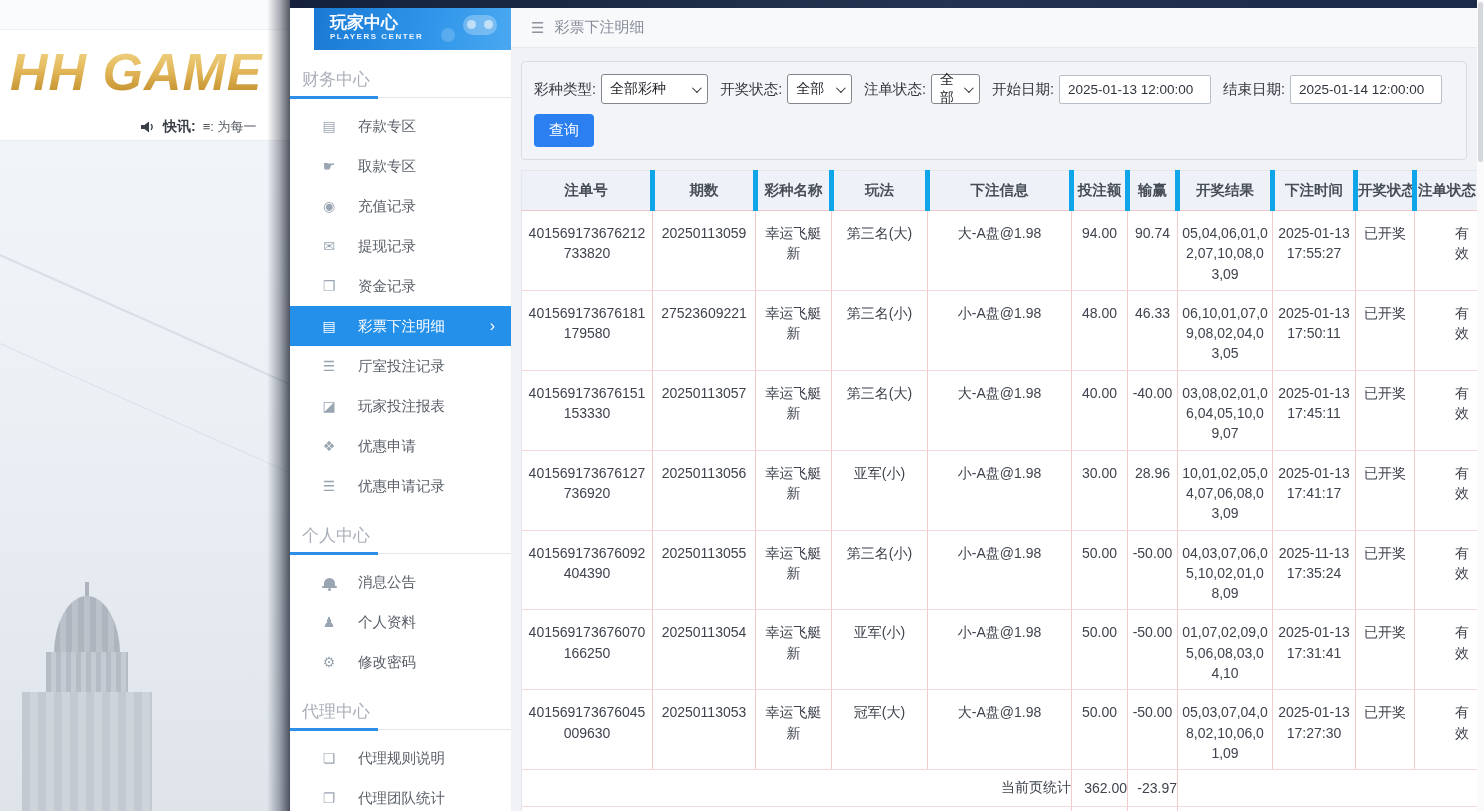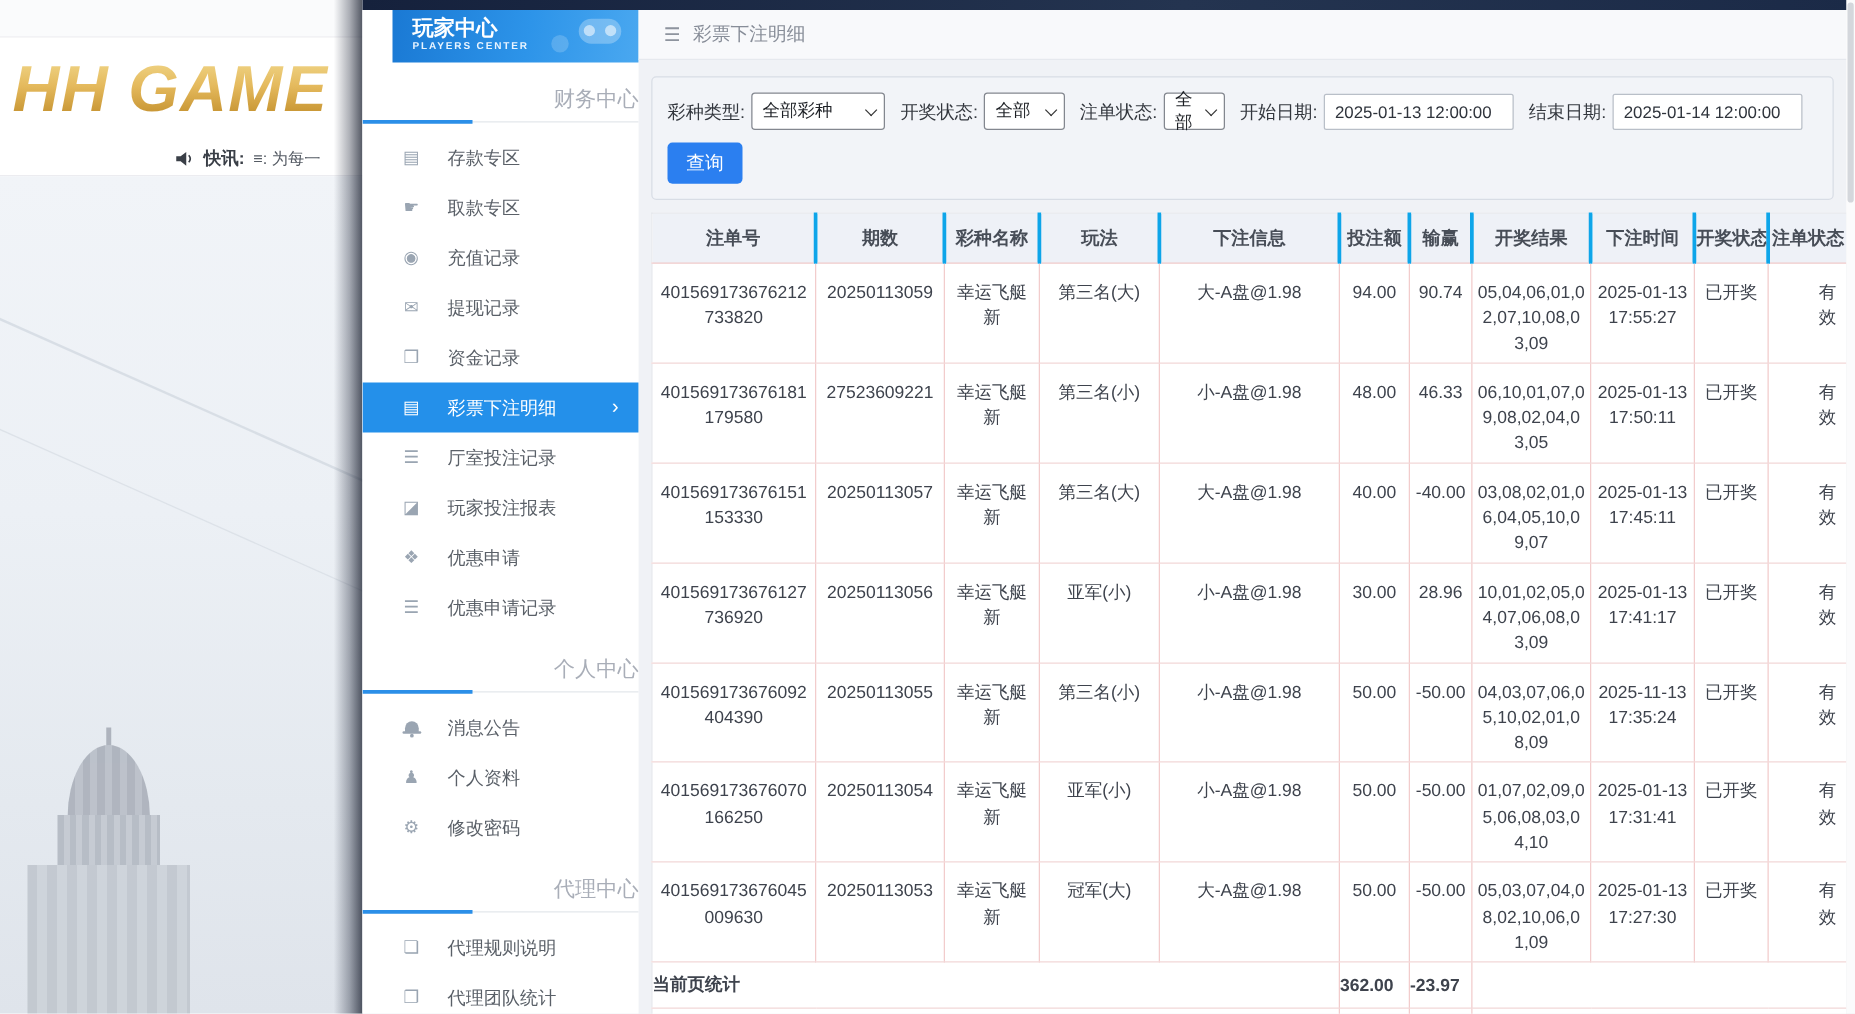--- a/index.html
+++ b/index.html
@@ -47,21 +47,21 @@
   .sidebar { width:221px; flex:none; background:#fff; overflow:hidden; }
   .side-header { position:relative; height:42px; margin-left:24px; padding:5px 0 0 16px; overflow:hidden;
     background:linear-gradient(100deg,#1a79d4 0%,#2d94e9 55%,#4aa8f0 100%); }
   .side-title { color:#fff; font-size:17px; font-weight:700; line-height:19px; }
   .side-subtitle { color:#e8f4ff; font-size:8px; font-weight:700; letter-spacing:1.5px; }
   .pad-deco { position:absolute; right:14px; top:7px; width:34px; height:20px; border-radius:10px; background:rgba(255,255,255,.28); }
   .pad-deco::before, .pad-deco::after { content:""; position:absolute; top:5px; width:9px; height:9px; border-radius:50%; background:rgba(255,255,255,.55); }
   .pad-deco::before { left:4px; } .pad-deco::after { right:4px; }
   .pad-deco2 { position:absolute; right:56px; top:20px; width:14px; height:14px; border-radius:50%; background:rgba(255,255,255,.18); }
   .side-section { margin-top:10px; }
-  .side-sec-title { padding:8px 0 6px 12px; font-size:17px; color:#a9aeb8;text-align:right; }
+  .side-sec-title { padding:8px 0 6px 12px; font-size:17px; color:#a9aeb8; }
   .side-sec-underline { position:relative; height:1px; background:#e4e7ec; margin-bottom:8px; }
   .side-sec-underline::before { content:""; position:absolute; left:0; top:-1px; width:88px; height:3px; background:#2b8fe8; }
   .side-item { position:relative; display:flex; align-items:center; height:40px; padding-left:30px; gap:20px; cursor:pointer; color:#5a6068; }
   .side-item .mi { width:18px; text-align:center; color:#9aa5b2; font-size:14px; font-family:"DejaVu Sans",sans-serif; flex:none; }
   .side-label { font-size:14.5px; }
   .side-item.active { background:#2490ea; color:#fff; }
   .side-item.active .mi { color:#fff; }
   .side-item .chev { position:absolute; right:16px; font-size:16px; color:#fff; }
   .bell-shape { display:inline-block; width:11px; height:9px; background:currentColor; border-radius:6px 6px 1px 1px; position:relative; }
   .bell-shape::before { content:""; position:absolute; left:-2px; right:-2px; bottom:-1px; height:2px; border-radius:1px; background:currentColor; }
@@ -79,27 +79,27 @@
   .sel-text { font-size:14px; color:#1d2025; }
   .sel-arrow { width:7px; height:7px; border-right:1.7px solid #333; border-bottom:1.7px solid #333; transform:rotate(45deg) translateY(-2px); margin-left:10px; flex:none; }
   .sel.w1 { width:160px; } .sel.w2 { width:92px; } .sel.w3 { width:64px; }
   .date-input { width:152px; height:29px; border:1px solid #b9bfc8; border-radius:2px; background:#fff; font-size:13.5px; color:#2f343c; padding:0 8px; margin-right:12px; font-family:inherit; }
   .btn-row { margin-top:10px; }
   .search-btn { background:#2b7ff0; color:#fff; border:none; border-radius:4px; font-size:15px; padding:7px 15px; cursor:pointer; font-family:inherit; }
 
   
   .bet-table { width:956px; margin:10px 0 0 10px; border-collapse:collapse; background:#fff; table-layout:fixed; border:1px solid #e3e6eb; }
   .bet-table th { height:40px; background:#eef1f7; font-size:14.5px; font-weight:700; color:#474d57;
-    border-right:3px solid #0ea5e9; border-bottom:1px solid #f0caca; overflow:hidden; white-space:nowrap; }
+    border-right:5px solid #0ea5e9; border-bottom:1px solid #f0caca; overflow:hidden; white-space:nowrap; }
   .bet-table th:last-child { border-right:none; }
   .bet-table tbody td { height:58px; font-size:14px; color:#3e434d; text-align:center; vertical-align:top;
     padding:12px 4px 6px; border-right:1px solid #f2cccc; border-bottom:1px solid #f2d8d8; word-break:break-all; line-height:1.45; }
   .bet-table tbody td:last-child { border-right:none;padding-left:36px; }
-  .bet-table tfoot td { height:37px; font-size:14px; color:#3e434d; text-align:left; vertical-align:middle;
-    border-right:1px solid #f2cccc; border-bottom:1px solid #f2d8d8;font-weight:bold; }
+  .bet-table tfoot td { height:37px; font-size:14px; color:#3e434d; text-align:right; vertical-align:middle;
+    border-right:1px solid #f2cccc; border-bottom:1px solid #f2d8d8; }
   .bet-table tfoot td.no-r, .bet-table tfoot td:last-child { border-right:none; }
   .bet-table tfoot tr:last-child td { border-bottom:none; }
 
   .scroll-strip { position:absolute; right:0; top:0; bottom:0; width:7px; background:#fbfbfc; }
   .scroll-thumb { position:absolute; top:2px; right:1px; width:5px; height:160px; border-radius:3px; background:#d4d7dc; }
 </style>
 </head>
 <body>
 
 <div class="stage">

